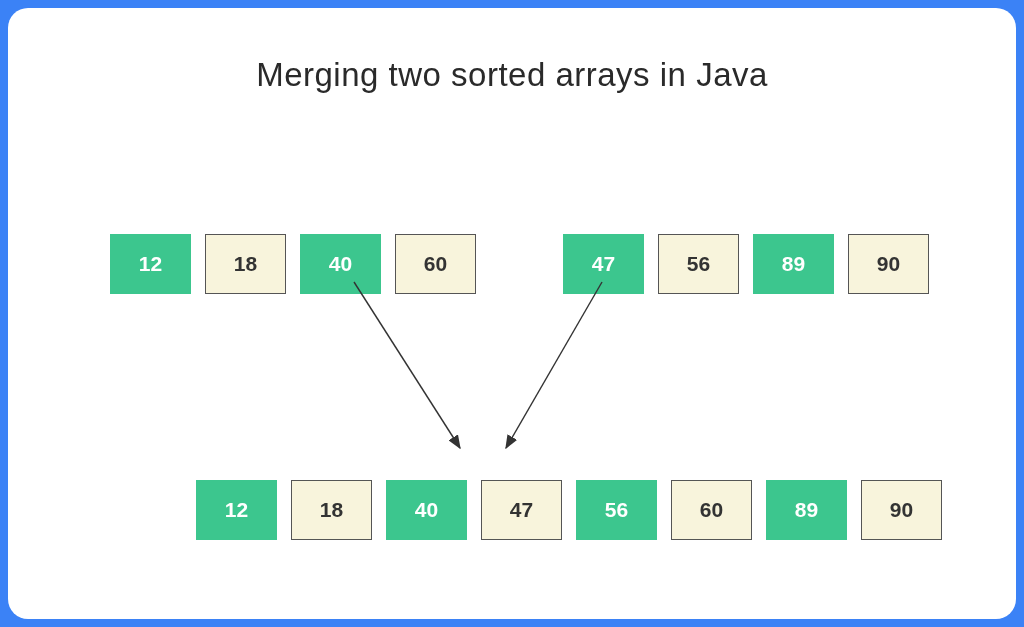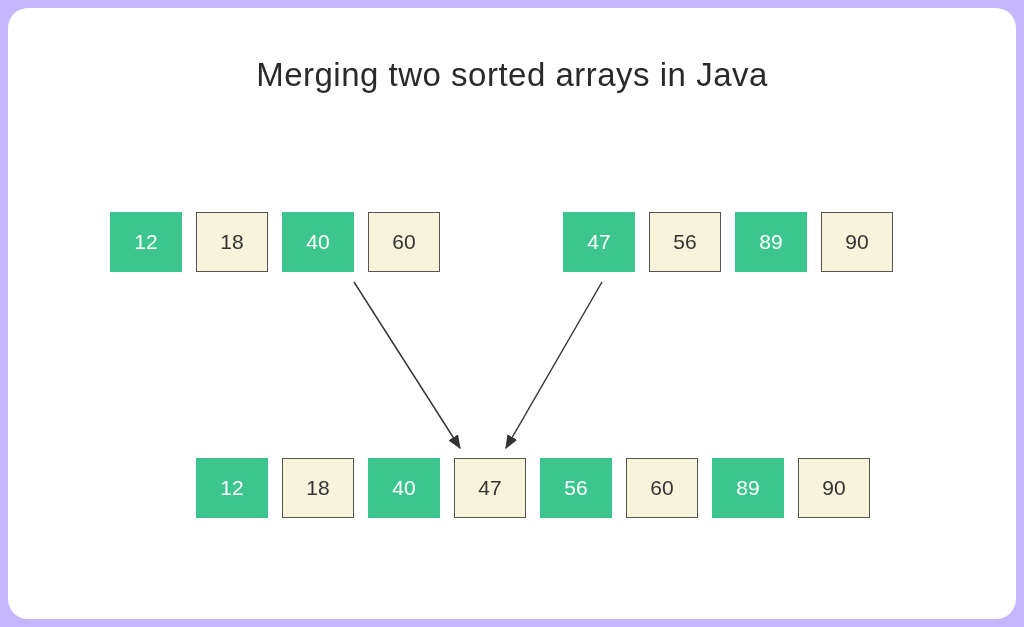--- a/index.html
+++ b/index.html
@@ -12,21 +12,21 @@
       height: 627px;
       font-family: 'Segoe UI', -apple-system, BlinkMacSystemFont, sans-serif;
       background: #2ecc8f;
       display: flex;
       align-items: center;
       justify-content: center;
     }
     .outer-frame {
       width: 1024px;
       height: 627px;
-      background: #c4b5fd;
+      background: #3b82f6;
       padding: 8px;
     }
     .inner-panel {
       width: 100%;
       height: 100%;
       background: #ffffff;
       border-radius: 20px;
       position: relative;
     }
     .title {
@@ -39,28 +39,29 @@
       font-weight: 500;
       color: #2a2a2a;
       letter-spacing: 0.5px;
     }
     .array-row {
       display: flex;
       gap: 14px;
       position: absolute;
     }
     .cell {
-      width: 72px;
+      width: 81px;
       height: 60px;
       display: flex;
       align-items: center;
       justify-content: center;
       font-size: 21px;
-      font-weight: 400;
+      font-weight: 700;
       border: 1px solid #555;
+      margin-top: 22px;
     }
     .cell.green {
       background: #3cc68e;
       color: #ffffff;
       border: 1px solid #3cc68e;
     }
     .cell.cream {
       background: #f8f4dc;
       color: #333333;
     }

